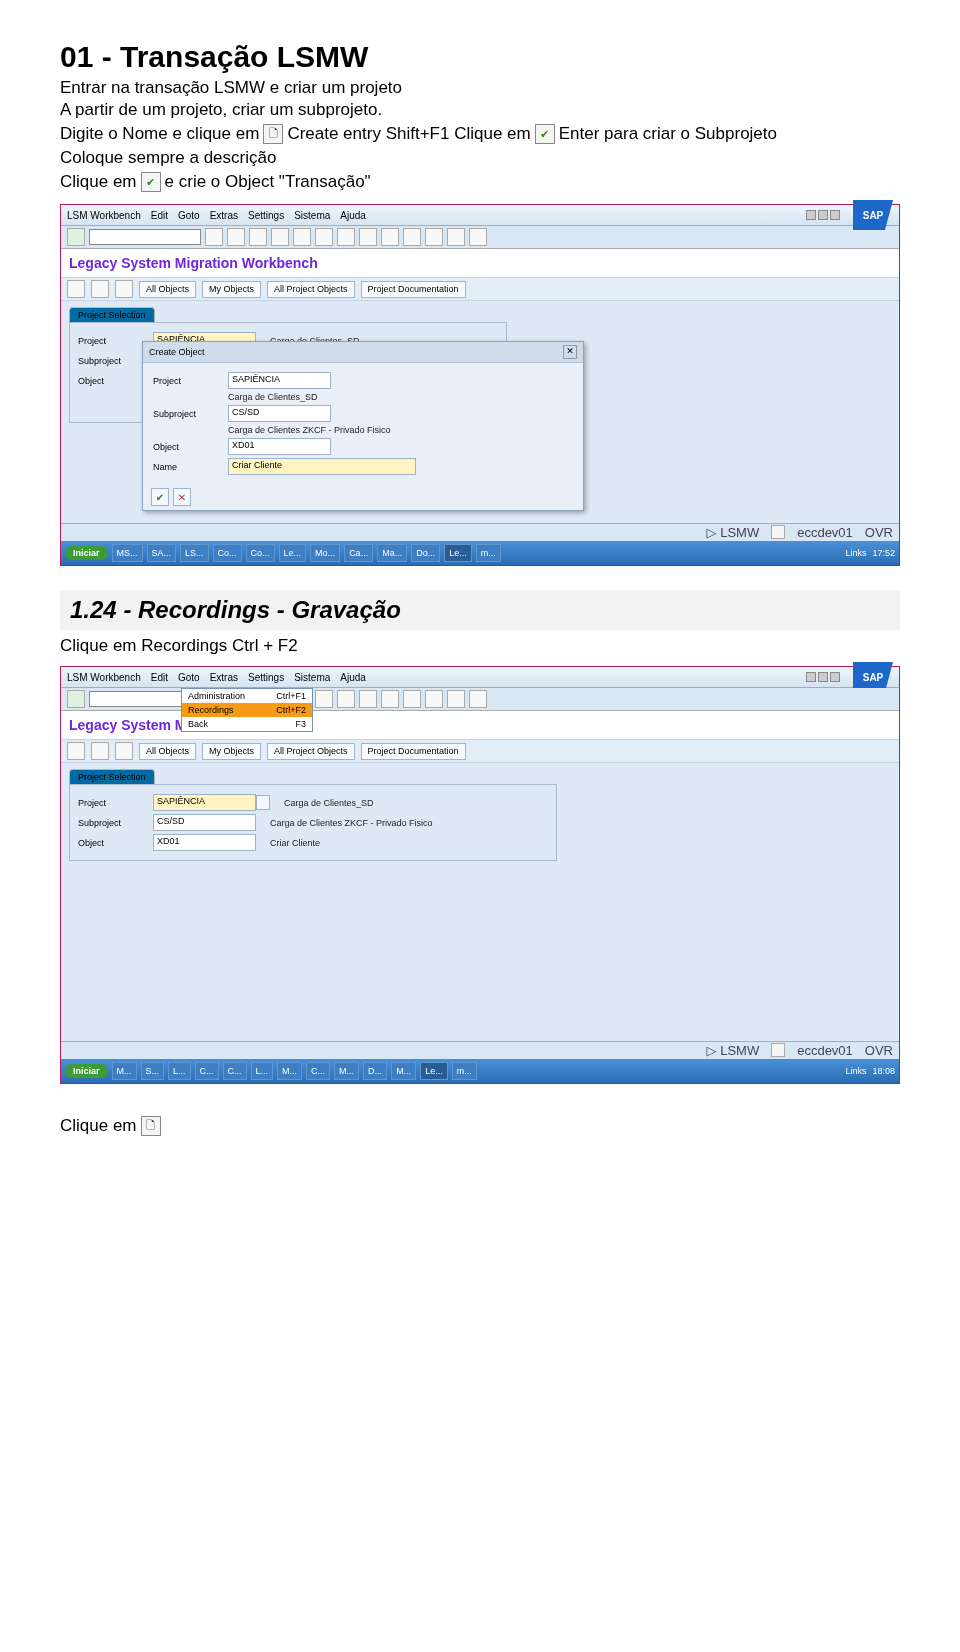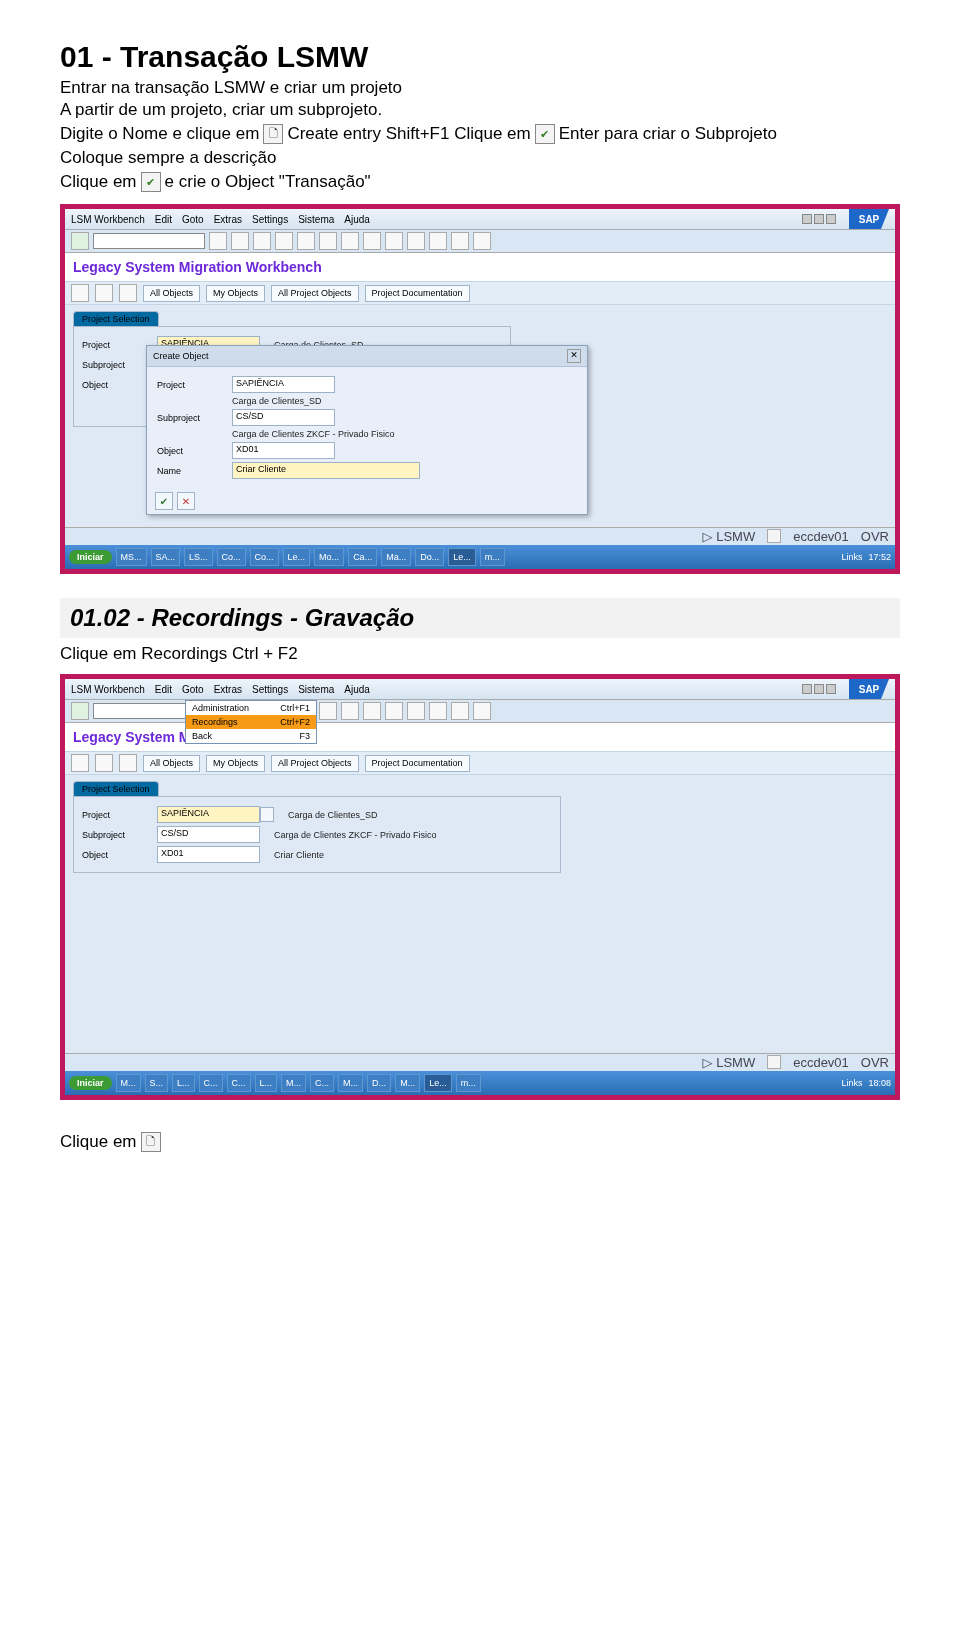--- a/index.html
+++ b/index.html
@@ -3,25 +3,25 @@
 <meta charset="utf-8">
 <style>
 body { font-family: Tahoma, Verdana, sans-serif; background: #fff; margin: 0; padding: 40px 60px; font-size: 17px; color: #000; }
 .heading1 { font-size: 30px; font-weight: bold; margin-bottom: 4px; }
 .line { margin: 2px 0; }
 .inline { display: inline-flex; align-items: center; gap: 4px; }
 .icon-box { display: inline-flex; width: 18px; height: 18px; border: 1px solid #888; background: #f4f4f4; align-items: center; justify-content: center; font-size: 11px; }
 .icon-doc::before { content: '🗋'; }
 .icon-check::before { content: '✔'; color: #3a7d2a; }
 
-.sap-window { border: 5px solid #be185d; background: #fff; font-size: 10px; margin-top: 10px; }
+.sap-window { border: 1px solid #be185d; background: #fff; font-size: 10px; margin-top: 10px; }
 .sap-menubar { display: flex; align-items: center; background: linear-gradient(#eef4fb,#d6e4f2); border-bottom: 1px solid #aaa; height: 20px; padding: 0 6px; gap: 10px; }
 .sap-menubar .corner { display: inline-flex; gap: 2px; margin-left: auto; }
 .sq { width: 8px; height: 8px; background: #ccc; border: 1px solid #888; }
-.sap-logo { width: 40px; height: 20px; background: #1d67c9; color: #fff; font-weight: bold; font-size: 10px; display: inline-flex; align-items: center; justify-content: center; clip-path: polygon(0 0,100% 0,80% 100%,0 100%); margin-left: 3px; }
+.sap-logo { width: 40px; height: 30px; background: #1d67c9; color: #fff; font-weight: bold; font-size: 10px; display: inline-flex; align-items: center; justify-content: center; clip-path: polygon(0 0,100% 0,80% 100%,0 100%); margin-left: 3px; }
 .sap-toolbar { display: flex; align-items: center; background: #d9e6f3; border-bottom: 1px solid #aaa; height: 22px; padding: 0 6px; gap: 4px; }
 .sap-toolbar .cmd { width: 110px; height: 14px; background: #fff; border: 1px solid #888; }
 .tb { width: 16px; height: 16px; border: 1px solid #aaa; background: #f8f8f8; }
 .tb.green { background: #dff1df; }
 .sap-title { font-size: 14px; font-weight: bold; color: #6d28d9; padding: 6px 8px; background: #fff; }
 .sap-appbar { display: flex; align-items: center; background: #e3edf7; border-top: 1px solid #c3d4e5; border-bottom: 1px solid #c3d4e5; height: 22px; padding: 0 6px; gap: 6px; }
 .pill { border: 1px solid #9fb4c8; background: #f8fbfe; height: 15px; padding: 0 6px; display: inline-flex; align-items: center; font-size: 9px; }
 .worksection { background: #dfe9f5; padding: 6px 8px 100px 8px; position: relative; }
 .tab { display: inline-block; background: #0369a1; border: 1px solid #aab9cd; border-bottom: none; padding: 2px 8px; font-size: 9px; border-radius: 4px 4px 0 0; }
 .formrow { display: flex; align-items: center; font-size: 9px; margin: 3px 0; }
@@ -205,21 +205,21 @@
       <span class="task">Do...</span>
       <span class="task active">Le...</span>
       <span class="task">m...</span>
       <span class="clock">
         <span>Links</span>
         <span>17:52</span>
       </span>
     </div>
   </div>
 
-  <div class="heading2">01.02 - Recordings - Gravação</div>
+  <div class="heading2">1.24 - Recordings - Gravação</div>
   <div class="line">Clique em Recordings Ctrl + F2</div>
 
   
   <div class="sap-window">
     <div class="sap-menubar">
       <span>LSM Workbench</span>
       <span>Edit</span>
       <span>Goto</span>
       <span>Extras</span>
       <span>Settings</span>

